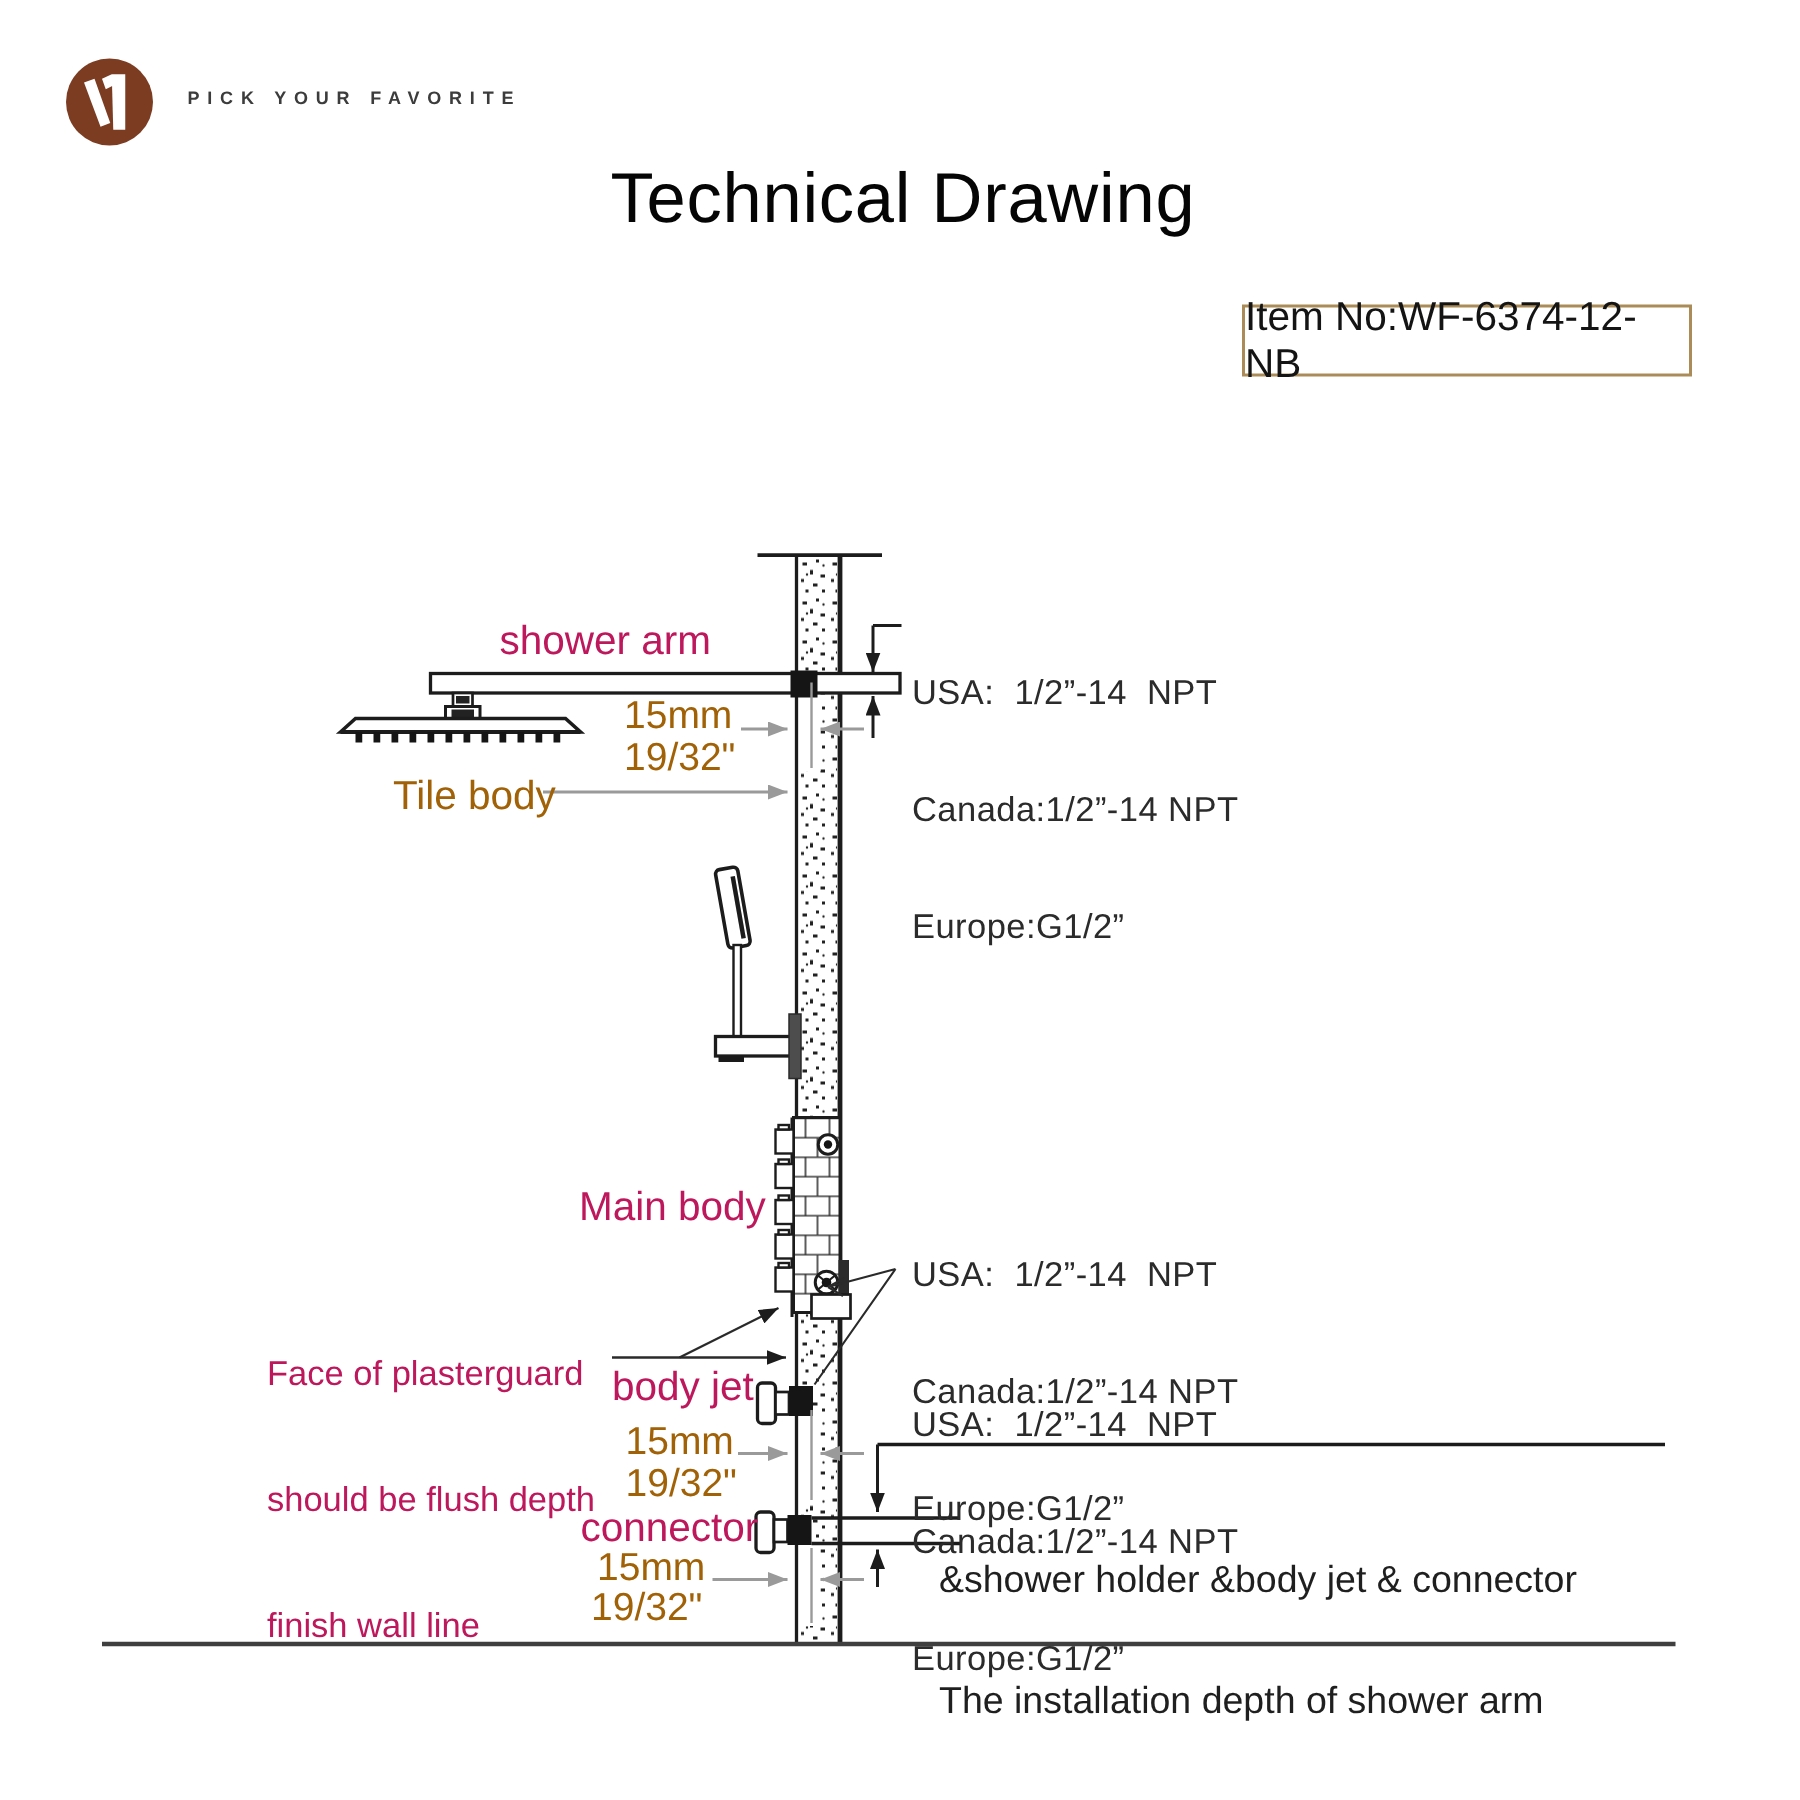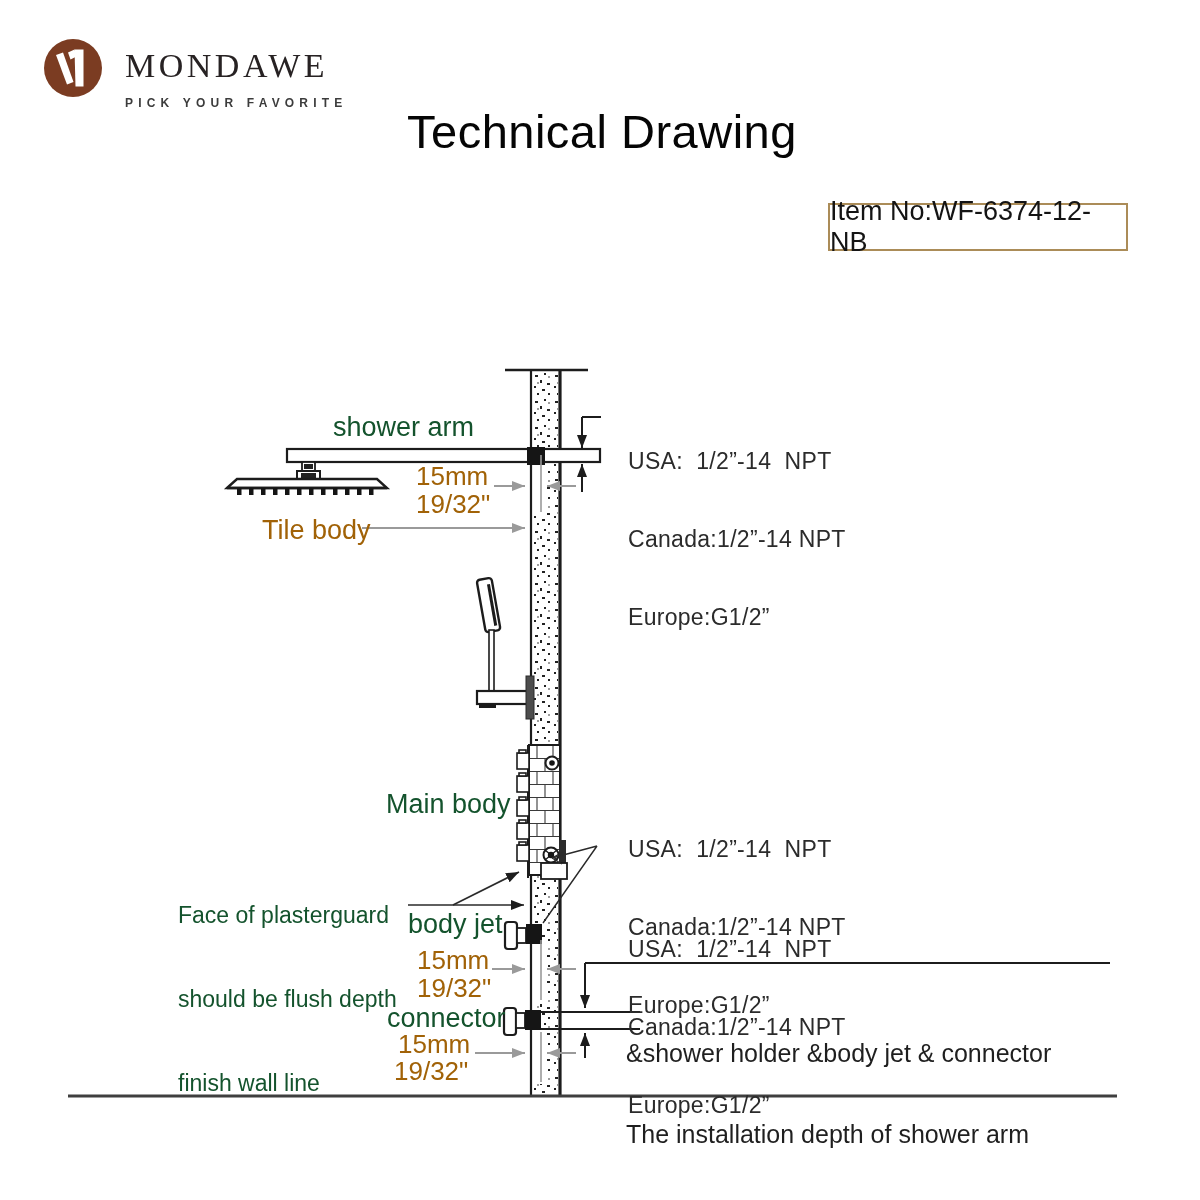--- a/index.html
+++ b/index.html
@@ -1,23 +1,23 @@
 <!DOCTYPE html>
 <html><head>
 <meta charset="utf-8">
 <style>
   html,body{margin:0;padding:0;background:#ffffff;}
   .canvas{position:relative;width:1200px;height:1200px;background:#fff;overflow:hidden;
           font-family:"Liberation Sans",sans-serif;}
   svg.draw{position:absolute;left:0;top:0;}
 
-  .lbl{position:absolute;color:#14532d;white-space:pre;}
+  .lbl{position:absolute;color:#be185d;white-space:pre;}
   .gray{color:#a16207;}
   .dim{font-size:26px;}
-  .spec{position:absolute;font-size:23px;line-height:26px;color:#2b2b2b;white-space:pre;letter-spacing:.3px;margin-left:20px;}
+  .spec{position:absolute;font-size:23px;line-height:26px;color:#2b2b2b;white-space:pre;letter-spacing:.3px;}
   .note{font-size:25px;line-height:27px;color:#1f1f1f;}
 
   .s1{left:608px;top:396px;}
   .s2{left:608px;top:784px;}
   .s3{left:608px;top:884px;}
   .l-shower-arm{left:333px;top:412px;font-size:27px;}
   .d1a{left:416px;top:461px;}
   .d1b{left:416px;top:489px;}
   .l-tile{left:262px;top:515px;font-size:27px;}
   .l-main-body{left:386px;top:789px;font-size:27px;}
@@ -189,21 +189,20 @@
     </g>
   </svg>
 
   <svg class="logo" viewBox="0 0 60 60">
     <circle cx="30" cy="30" r="29" fill="#7b3c22"></circle>
     <path d="M13,17 L20,14.5 L30.5,44 L24,46.5 Z" fill="#ffffff"></path>
     <path d="M31.5,11.5 L40.5,11.5 L40.5,48.5 L32.5,48.5 Z" fill="#ffffff"></path>
     <path d="M31.5,11.5 L25,14.5 L27.5,21.5 L33.5,18.5 Z" fill="#ffffff"></path>
   </svg>
   <div class="brand">
-    <div class="brand-name">MONDAWE</div>
     <div class="brand-tag">PICK YOUR FAVORITE</div>
   </div>
 
   <div class="title lbl">Technical Drawing</div>
 
   <div class="item-box">
     <span>Item No:WF-6374-12-NB</span>
   </div>
 
   <div class="lbl l-shower-arm">shower arm</div>

